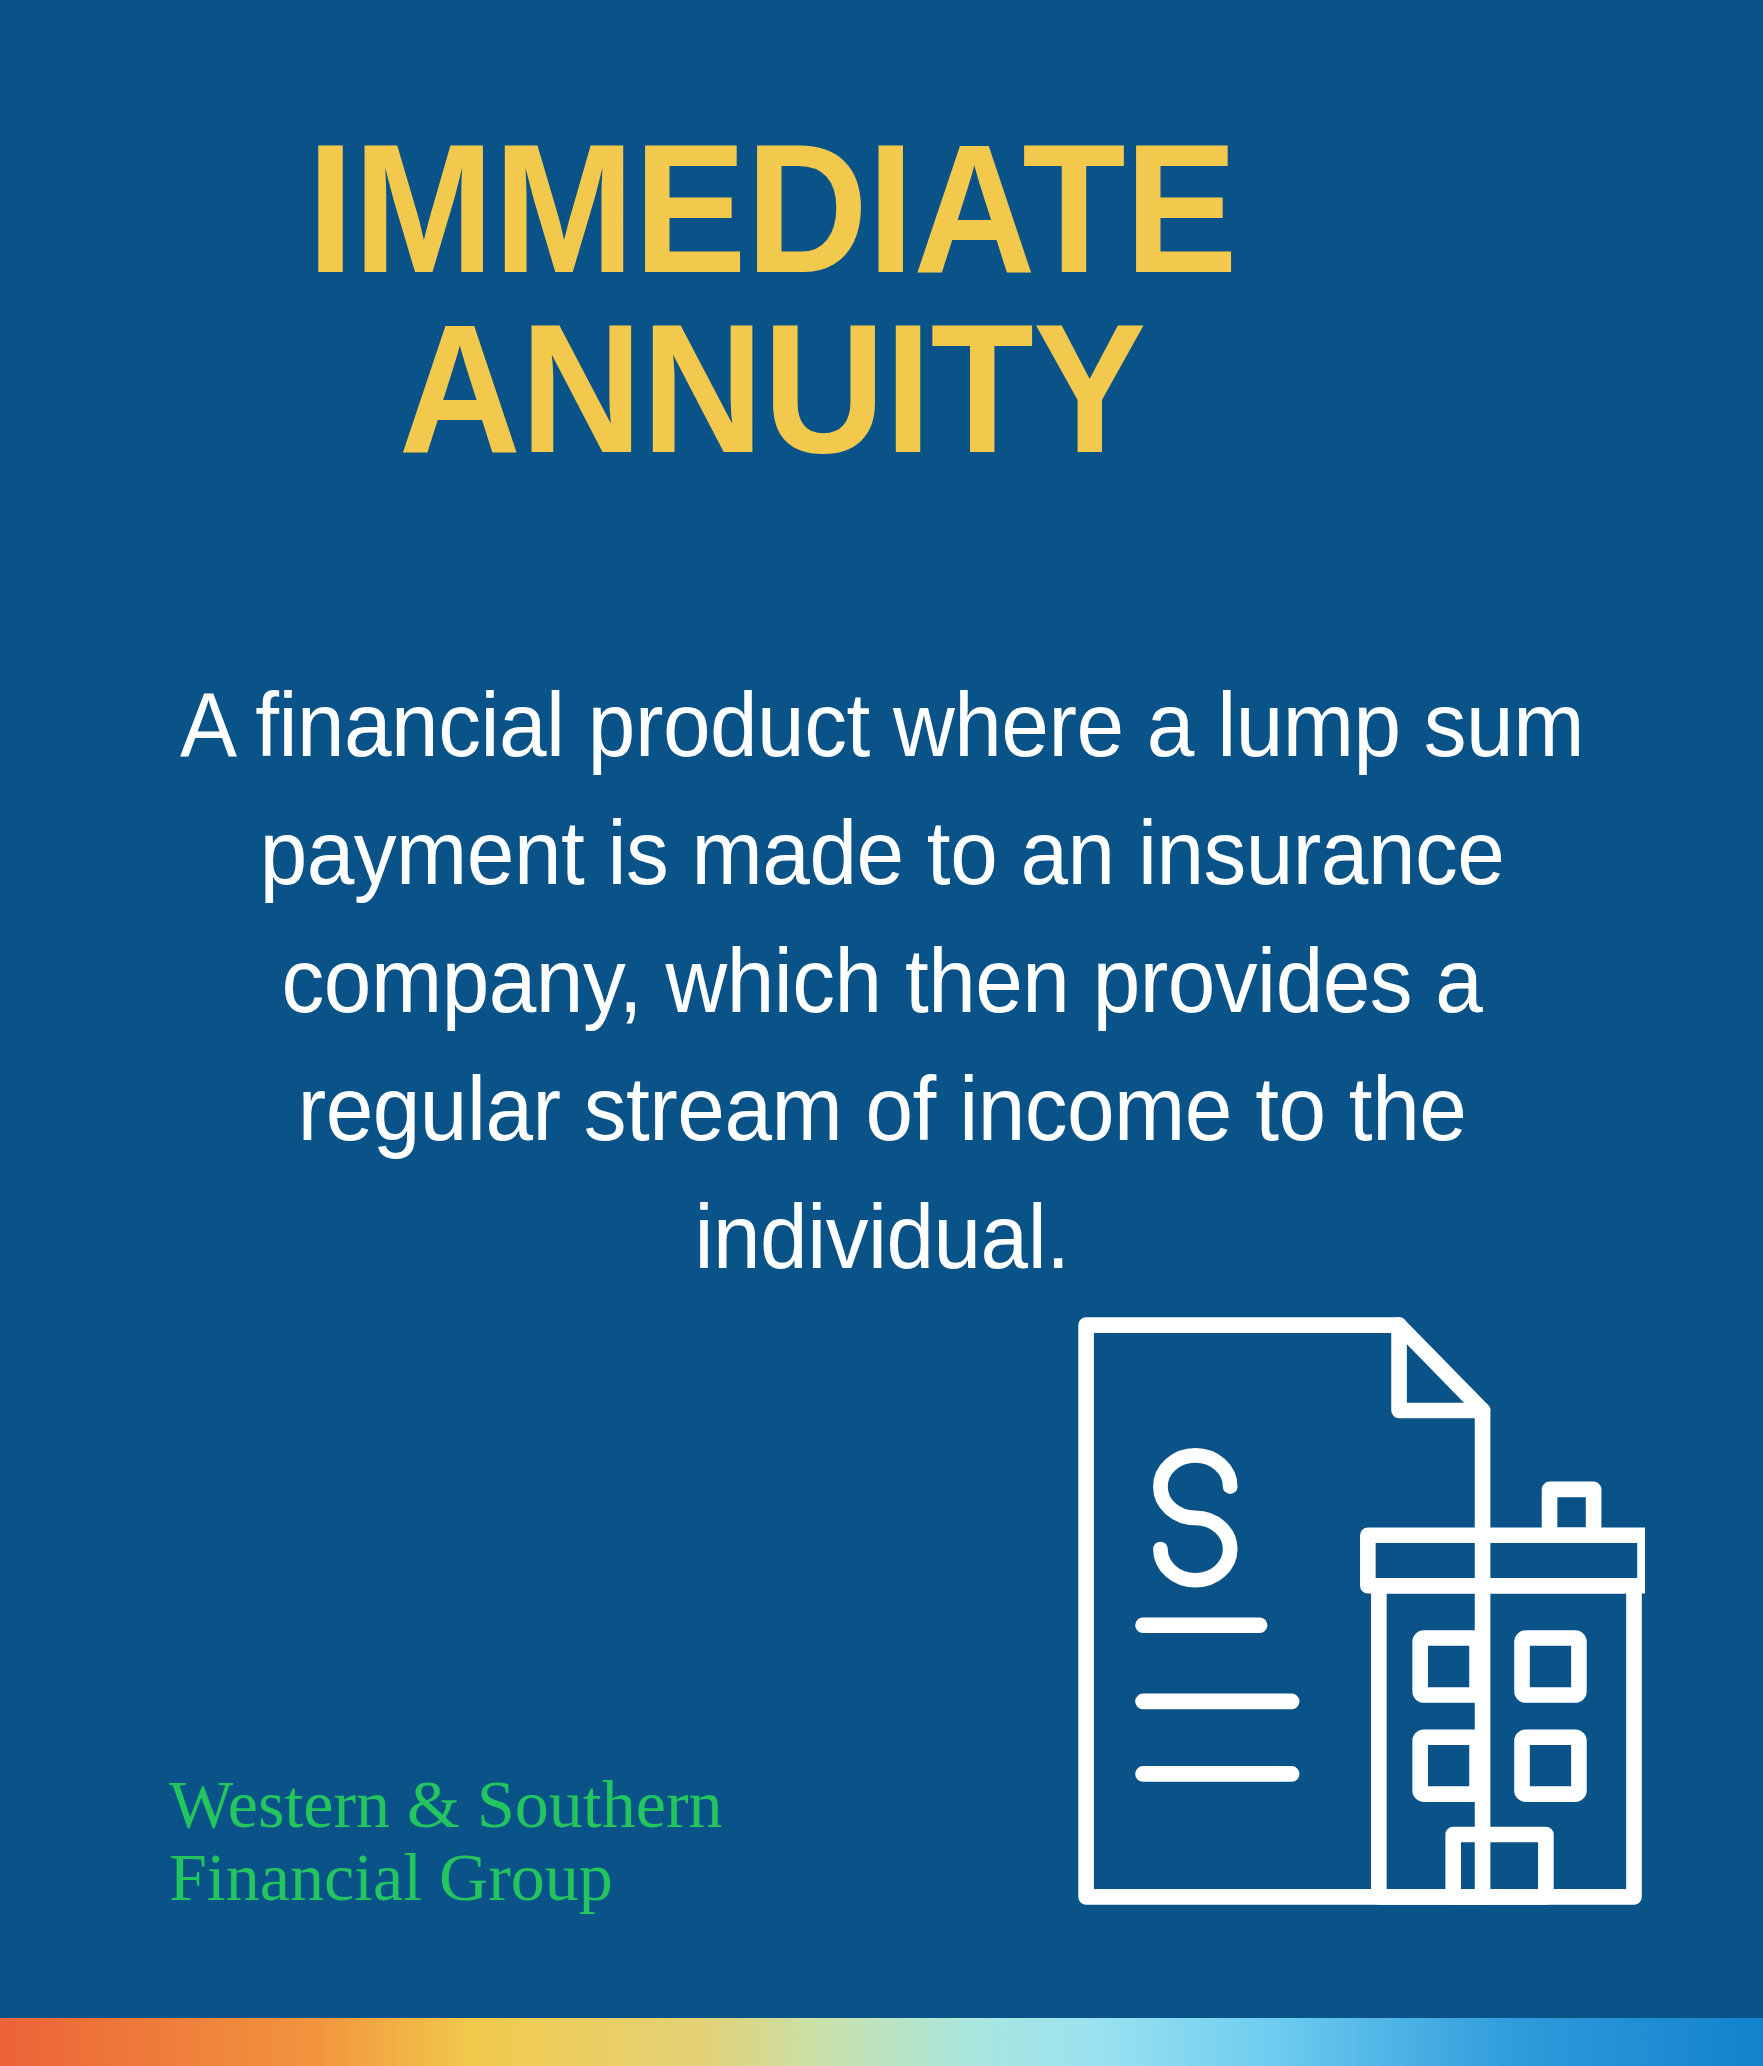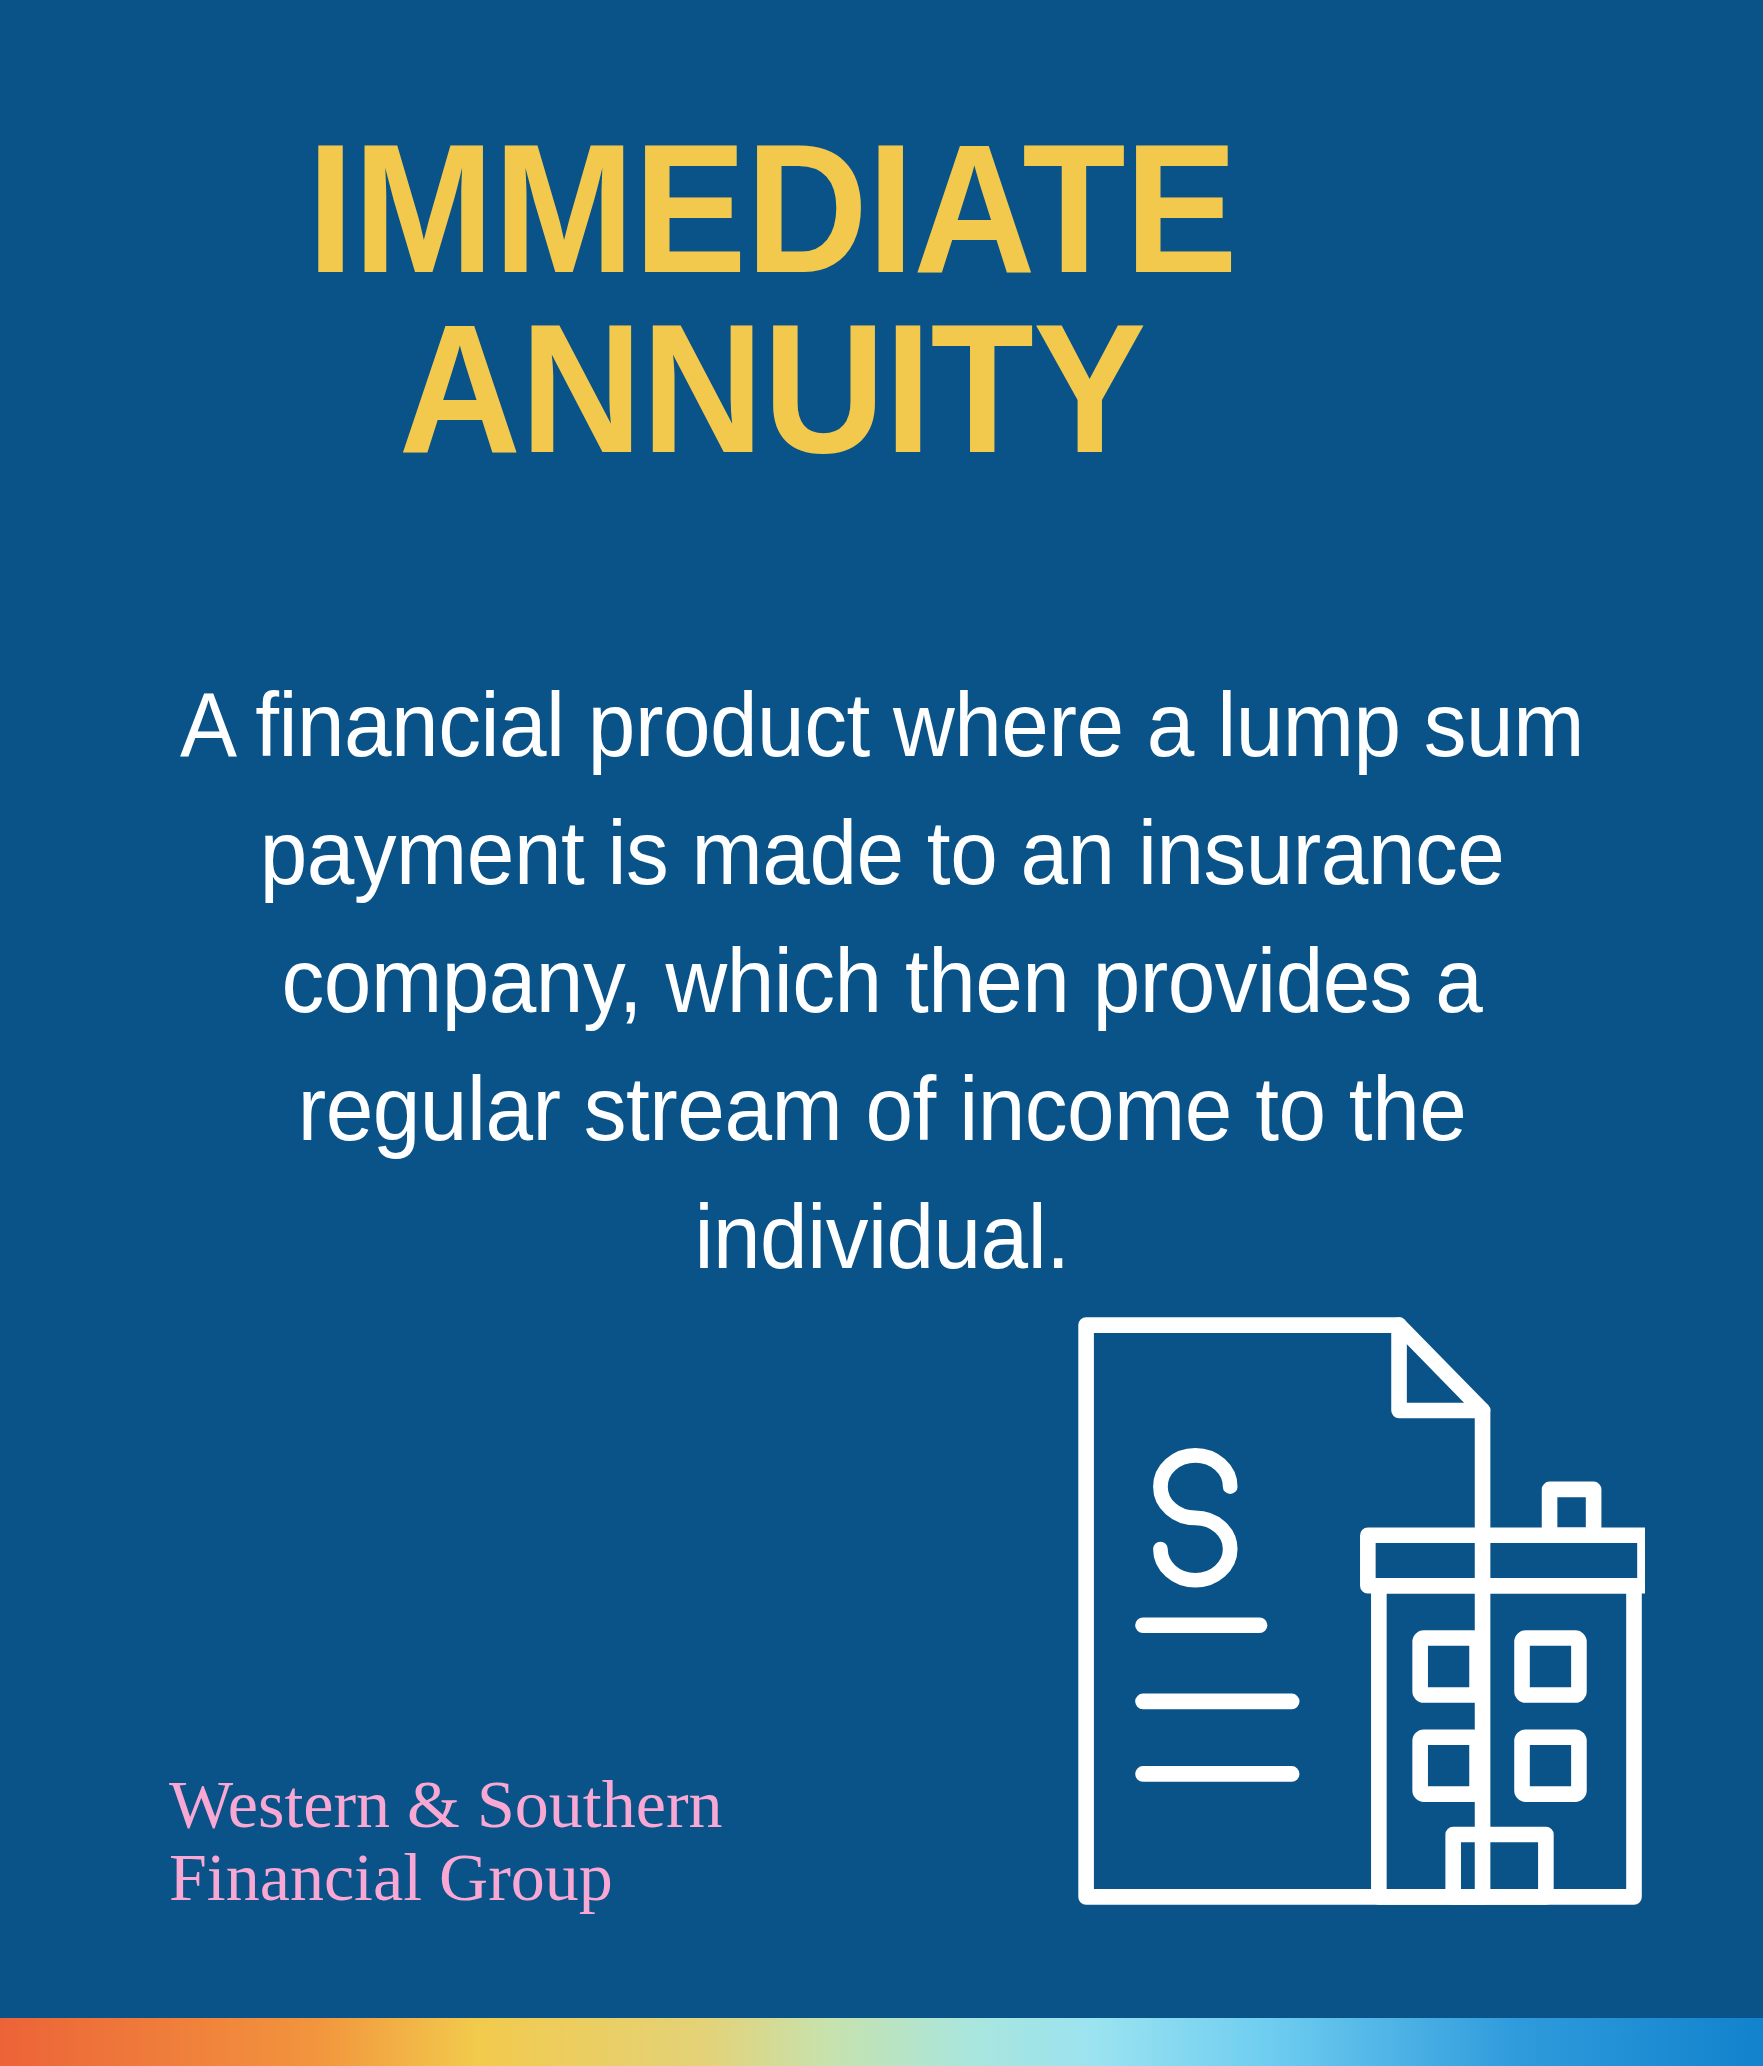--- a/index.html
+++ b/index.html
@@ -76,21 +76,21 @@
     position: absolute;
     left: 169px;
     top: 1768px;
     display: flex;
     align-items: center;
     gap: 20px;
   }
   .logo-mark { width: 134px; height: 158px; flex: 0 0 auto; }
   .logo-mark svg { display: block; width: 100%; height: 100%; }
   .logo-text {
-    color: #f9a8d4;
+    color: #22c55e;
     font-family: "Liberation Serif", "DejaVu Serif", serif;
     font-size: 68px;
     line-height: 73px;
     font-weight: 400;
     white-space: nowrap;
   }
   .logo-text span { display: block; }
 
   
   .gradient-bar {

